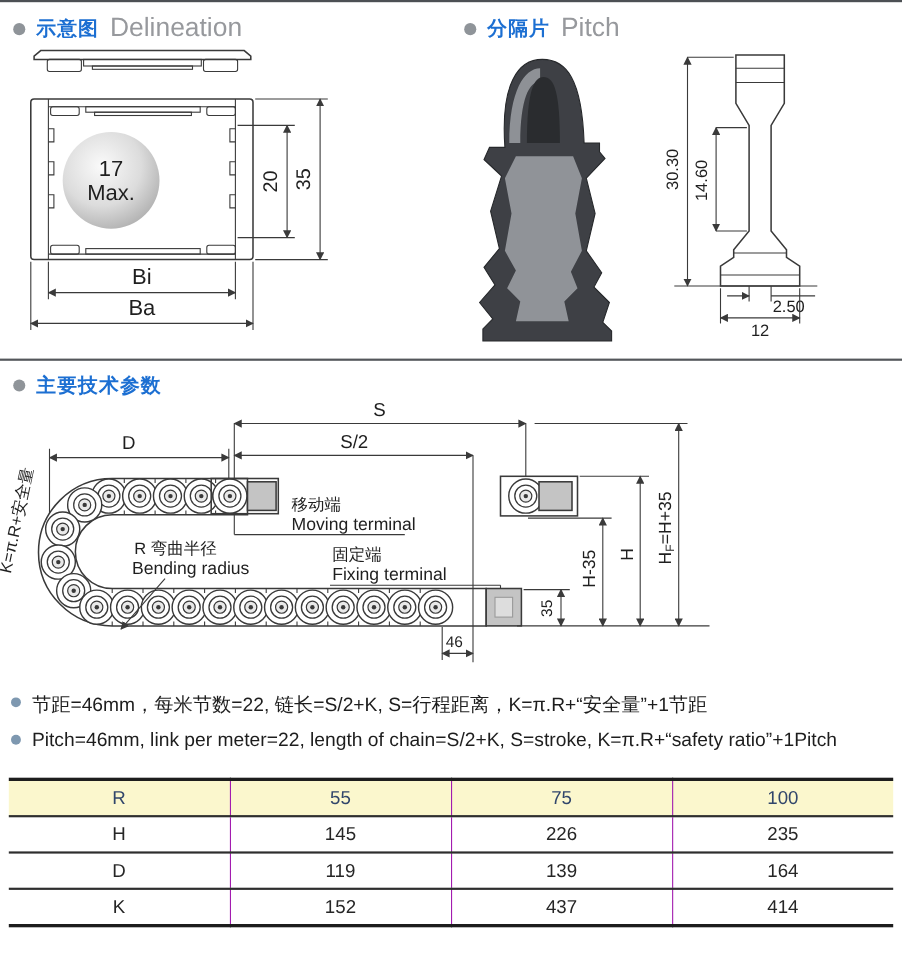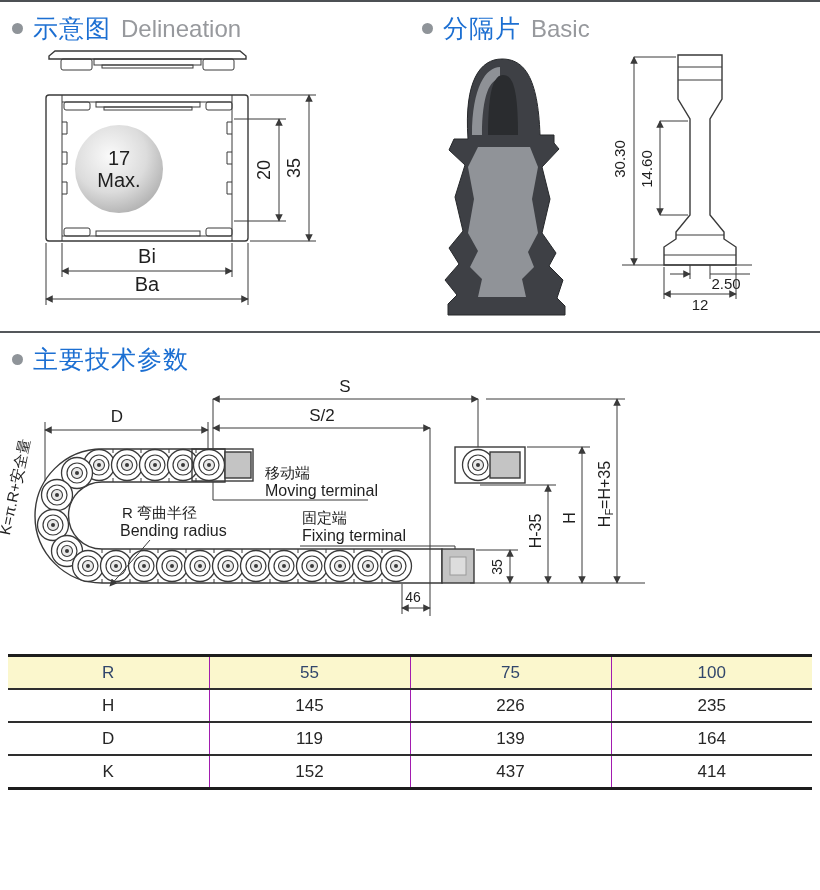--- a/index.html
+++ b/index.html
@@ -2,24 +2,24 @@
 <html><head>
 <meta charset="utf-8">
 <style>
   html,body{margin:0;padding:0;background:#fff;font-family:"Liberation Sans",sans-serif;color:#222;}
   .page{width:820px;height:890px;background:#fff;overflow:hidden;position:relative;}
   .top-rule{height:2px;background:#4c5054;width:100%;}
   .head-row{display:flex;}
   .col{width:50%;}
   .sec-head{display:flex;align-items:center;gap:10px;padding:10px 0 2px 12px;}
   .dot{width:11px;height:11px;border-radius:50%;background:#8f9499;display:inline-block;flex:none;}
-  .zh{color:#1c6fd2;font-weight:normal;font-size:25px;letter-spacing:1px;}
+  .zh{color:#1c6fd2;font-weight:bold;font-size:18px;letter-spacing:1px;}
   .en{color:#97999d;font-size:24px;}
   .drawings{display:flex;height:284px;}
-  .left-draw{width:410px;padding-left:24px;}
+  .left-draw{width:410px;padding-left:6px;}
   .right-draw{width:410px;display:flex;padding-left:32px;gap:44px;align-items:flex-start;}
   .divider{height:2px;background:#54575b;}
   .diagram{display:block;}
   .notes{padding:2px 0 0 10px;}
   .note{display:flex;align-items:flex-start;gap:10px;font-size:17.5px;margin:10px 0 0 0;color:#1d1d1d;}
   .note-dot{width:9px;height:9px;border-radius:50%;background:#7e98b0;margin-top:6px;flex:none;}
   table{border-collapse:collapse;width:804px;margin:24px auto 0;table-layout:fixed;}
   th,td{height:29px;text-align:center;font-size:17px;font-weight:normal;border-left:1px solid #a21caf;}
   th:first-child,td:first-child{border-left:none;}
   tbody tr{border-bottom:2px solid #2e2e2e;}
@@ -42,21 +42,21 @@
       <div class="sec-head">
         <span class="dot"></span>
         <span class="zh">示意图</span>
         <span class="en">Delineation</span>
       </div>
     </div>
     <div class="col">
       <div class="sec-head">
         <span class="dot"></span>
         <span class="zh">分隔片</span>
-        <span class="en">Basic</span>
+        <span class="en">Pitch</span>
       </div>
     </div>
   </div>
 
   <div class="drawings">
 
     <div class="left-draw">
       <svg width="330" height="270" viewBox="0 0 330 270">
         <defs>
           <radialGradient id="ballGrad" cx="40%" cy="35%" r="75%">
@@ -262,20 +262,30 @@
 
     <line class="dimline" x1="486" y1="21" x2="625" y2="21"></line>
     <line class="dimline" x1="617" y1="21" x2="617" y2="205" marker-start="url(#mA)" marker-end="url(#mA)"></line>
     <text transform="rotate(-90 610 116)" x="610" y="116" text-anchor="middle" font-size="16"><tspan>H</tspan><tspan dy="3" font-size="11">F</tspan><tspan dy="-3">=H+35</tspan></text>
 
     <line class="dimline" x1="402" y1="206" x2="402" y2="236"></line>
     <line class="dimline" x1="402" y1="230" x2="430" y2="230" marker-start="url(#mA)" marker-end="url(#mA)"></line>
     <text x="413" y="224" text-anchor="middle" font-size="14">46</text>
   </svg>
 
+  <div class="notes">
+    <div class="note">
+      <span class="note-dot"></span>
+      <span>节距=46mm，每米节数=22, 链长=S/2+K, S=行程距离，K=π.R+“安全量”+1节距</span>
+    </div>
+    <div class="note">
+      <span class="note-dot"></span>
+      <span>Pitch=46mm, link per meter=22, length of chain=S/2+K, S=stroke, K=π.R+“safety ratio”+1Pitch</span>
+    </div>
+  </div>
 
   <table>
     <colgroup>
         <col style="width:25%">
         <col style="width:25%">
         <col style="width:25%">
         <col style="width:25%">
       </colgroup>
     <thead>
       <tr>

